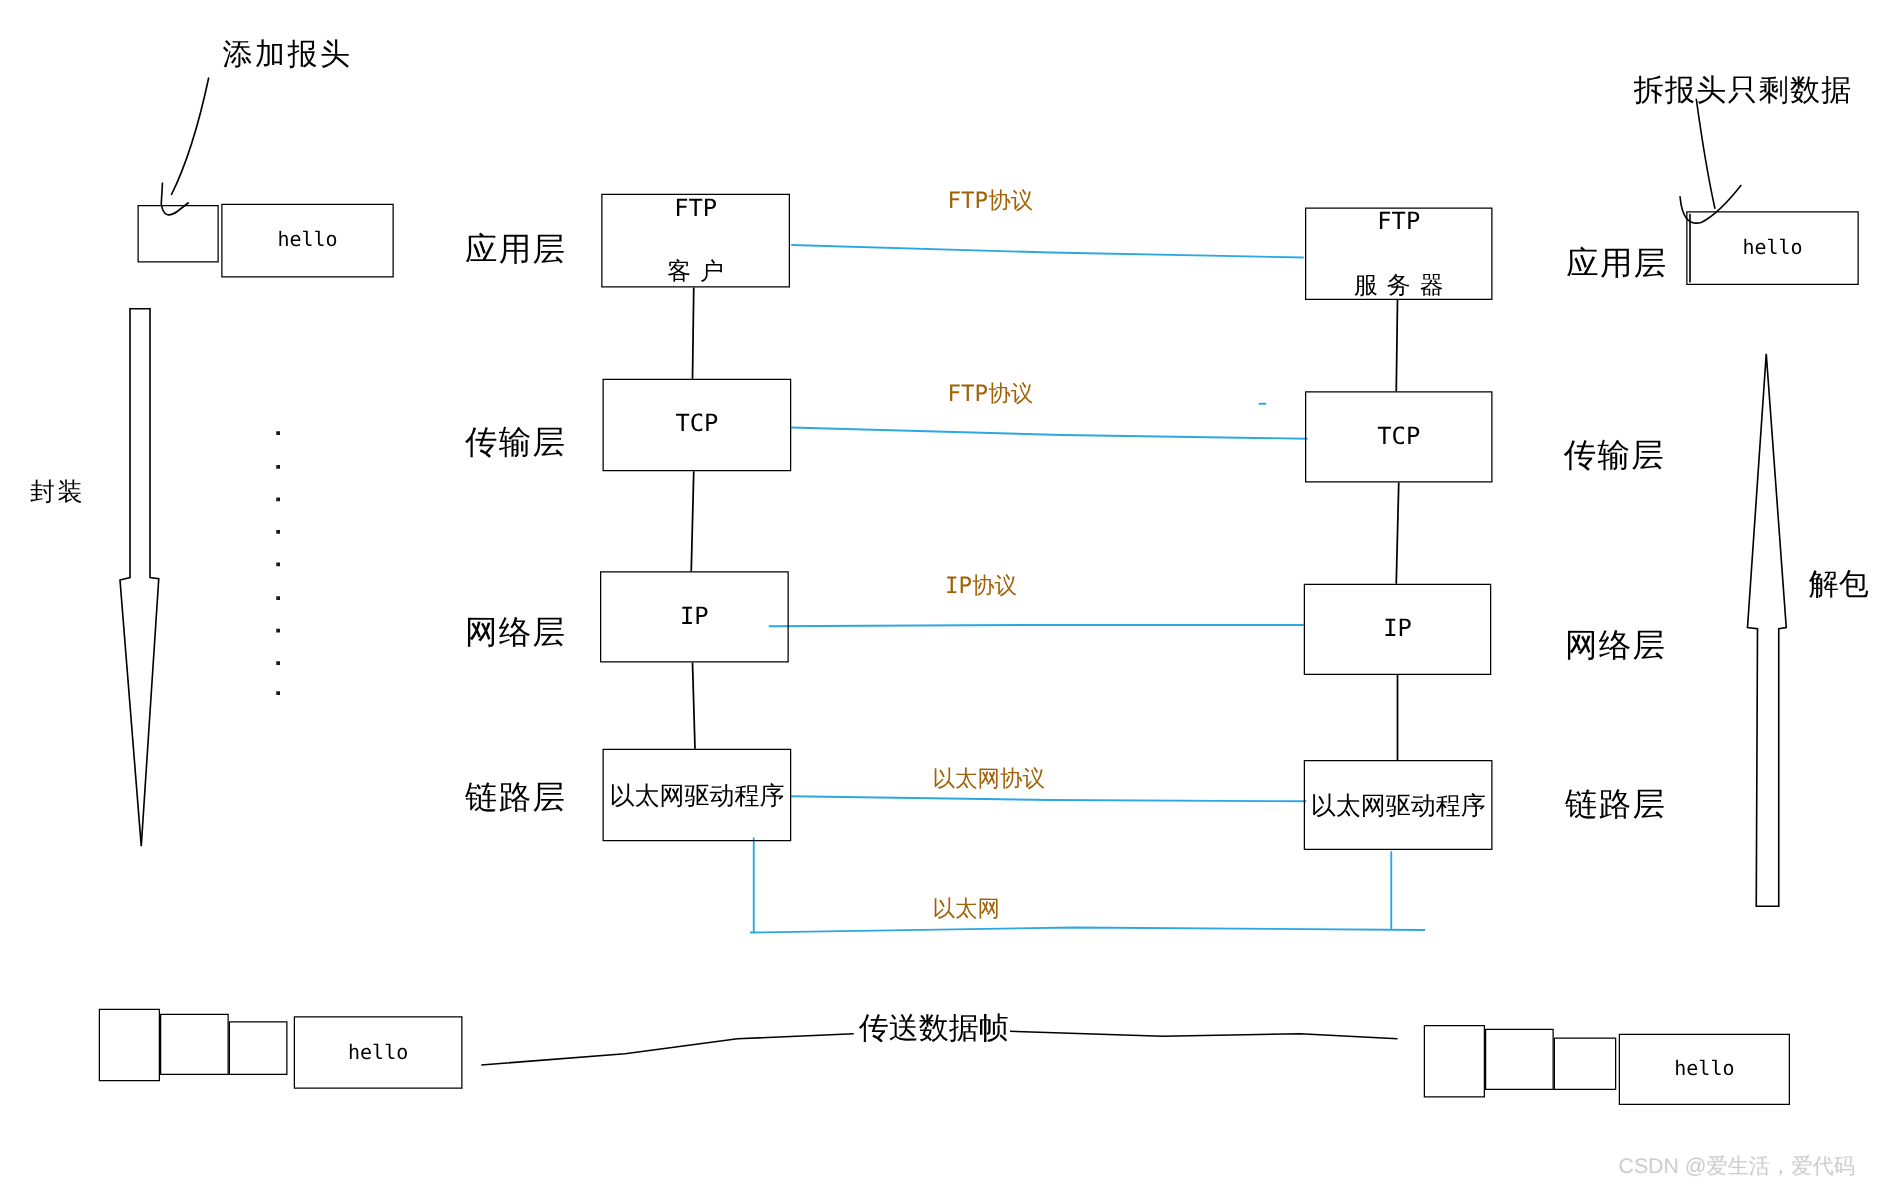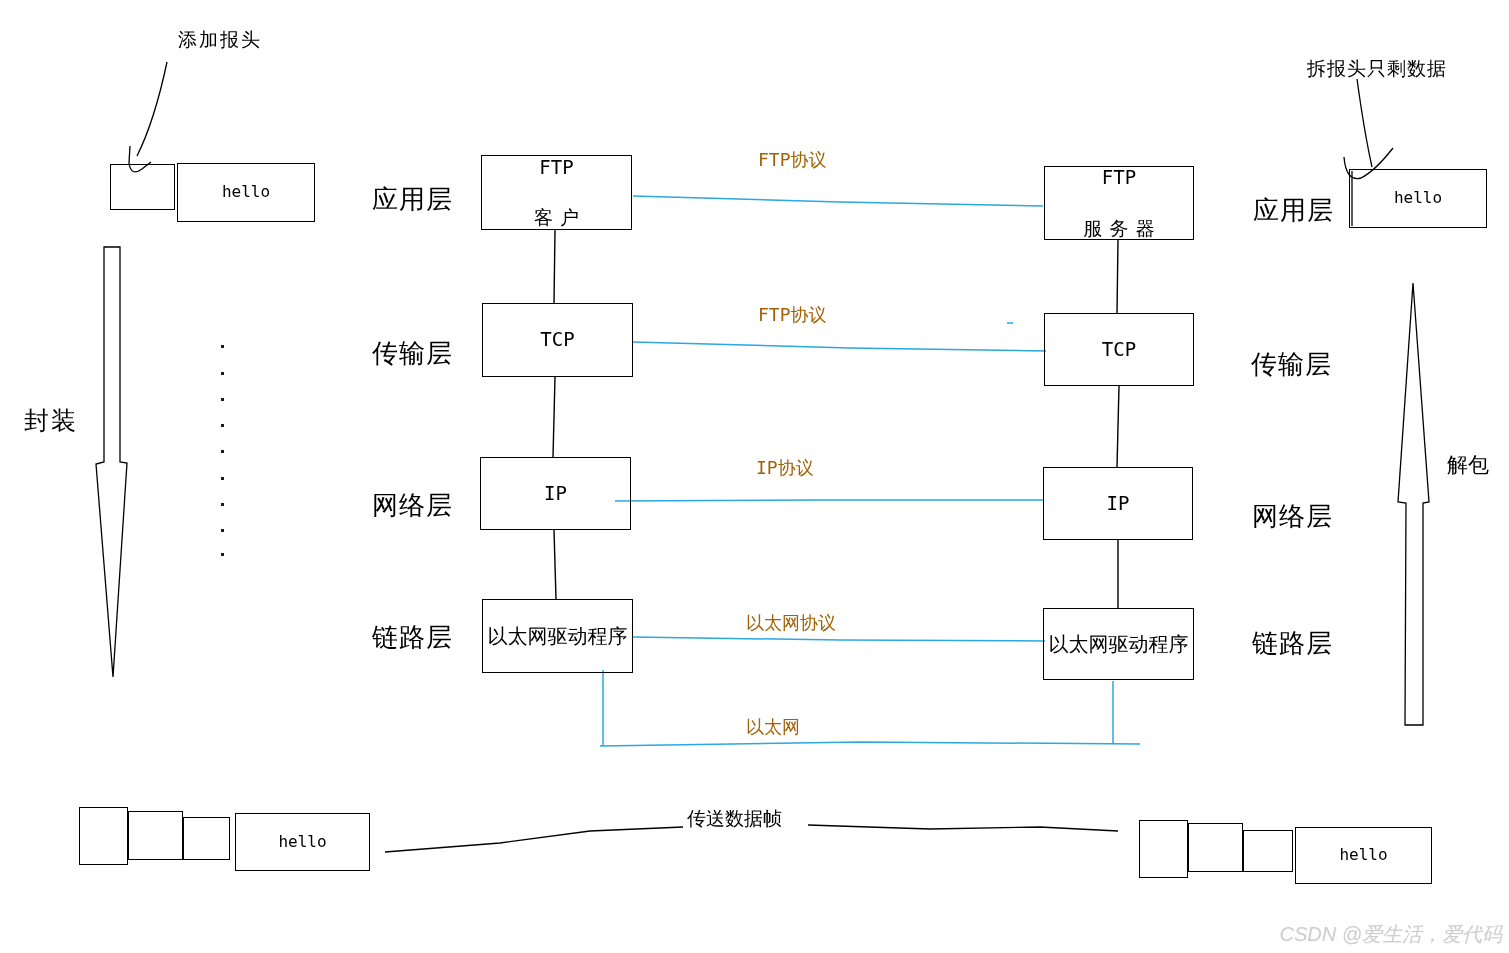--- a/index.html
+++ b/index.html
@@ -10,27 +10,27 @@
   #strokes{position:absolute;left:0;top:0;z-index:1;}
   .box{
     position:absolute;border:1.5px solid #000;background:transparent;
     display:flex;flex-direction:column;align-items:center;justify-content:center;
     box-sizing:border-box;z-index:2;
   }
   .mono{font-family:"DejaVu Sans Mono","Liberation Mono",monospace;}
   .label{position:absolute;white-space:nowrap;z-index:3;}
   .layer-label{font-size:26px;letter-spacing:1px;}
   .proto-label{color:#a16207;font-size:18px;font-family:"DejaVu Sans Mono","DejaVu Serif",serif;}
-  .anno-label{font-size:19px;}
+  .anno-label{font-size:24px;}
   .box-line{font-size:19px;line-height:1.55;}
   .spread{letter-spacing:0.38em;text-indent:0.38em;margin-top:21px;}
   .hello{font-size:16px;}
   .watermark{
-    position:absolute;right:7px;top:921px;font-size:20px;color:#cdcdcd;
-    font-family:"Liberation Sans",sans-serif;text-shadow:1px 1px 0 #fafafa;z-index:3;font-style:italic;
+    position:absolute;right:25px;top:921px;font-size:17px;color:#cdcdcd;
+    font-family:"Liberation Sans",sans-serif;text-shadow:1px 1px 0 #fafafa;z-index:3;
   }
 </style>
 </head>
 <body>
 
 <div id="stage">
 
   <svg id="strokes" width="1509" height="953" viewBox="0 0 1509 953">
 
     <g stroke="#000" stroke-width="1.4" fill="none">
@@ -86,22 +86,22 @@
   <div class="box" style="left:177px;top:163px;width:138px;height:59px;">
     <div class="box-line mono hello">hello</div>
   </div>
   <div class="label anno-label" style="left:178px;top:27px;letter-spacing:2px;">添加报头</div>
 
   <div class="box" style="left:1349px;top:169px;width:138px;height:59px;">
     <div class="box-line mono hello">hello</div>
   </div>
   <div class="label anno-label" style="left:1307px;top:56px;letter-spacing:1px;font-family:Liberation Mono, monospace;">拆报头只剩数据</div>
 
-  <div class="label anno-label" style="left:24px;top:404px;font-size:25px;letter-spacing:2px;">封装</div>
-  <div class="label anno-label" style="left:1447px;top:451px;font-size:21px;">解包</div>
+  <div class="label anno-label" style="left:24px;top:380px;font-size:20px;letter-spacing:2px;">封装</div>
+  <div class="label anno-label" style="left:1447px;top:451px;font-size:24px;">解包</div>
 
   <div class="label layer-label" style="left:372px;top:182px;">应用层</div>
   <div class="label layer-label" style="left:372px;top:336px;">传输层</div>
   <div class="label layer-label" style="left:372px;top:488px;">网络层</div>
   <div class="label layer-label" style="left:372px;top:620px;">链路层</div>
 
   <div class="box" style="left:481px;top:155px;width:151px;height:75px;">
     <div class="box-line mono">FTP</div>
     <div class="box-line spread">客户</div>
   </div>

